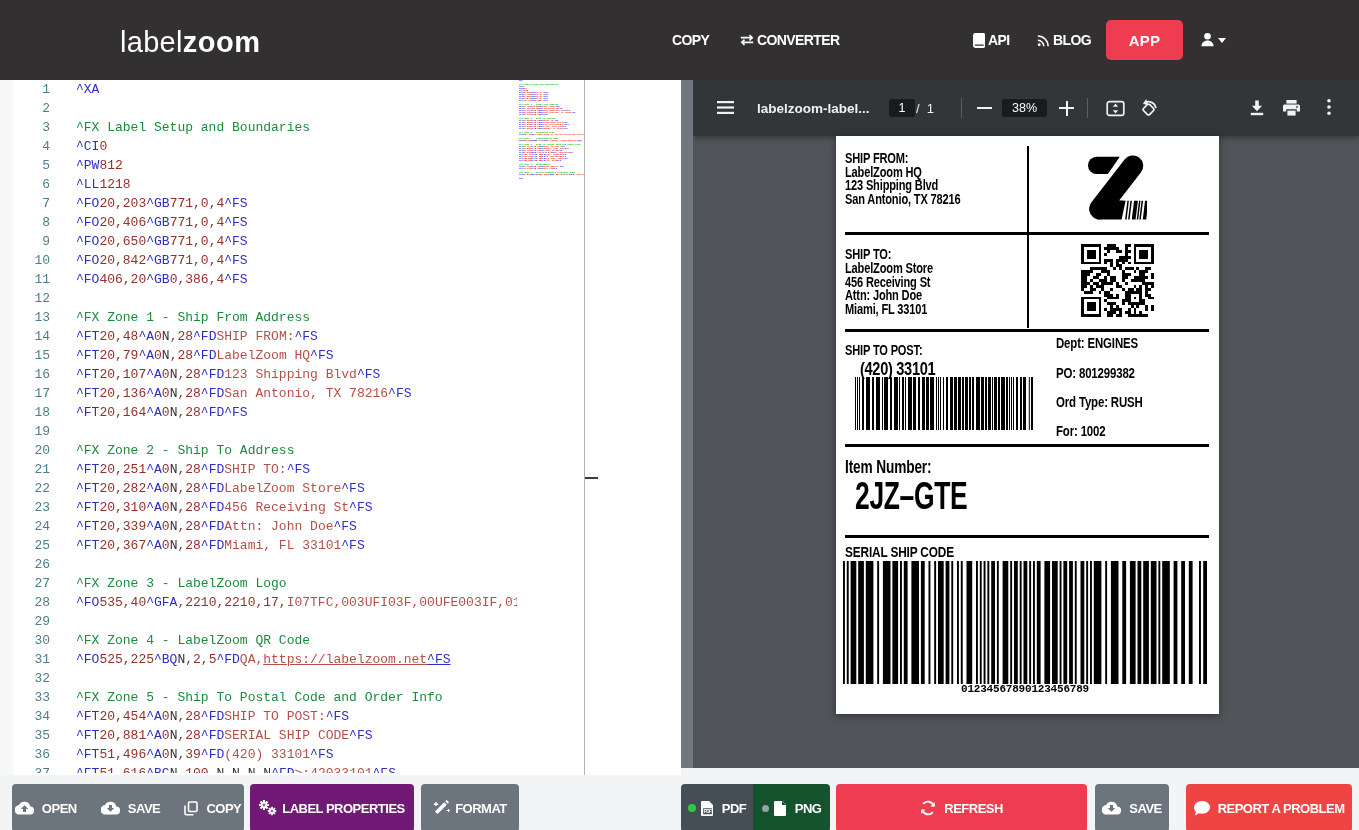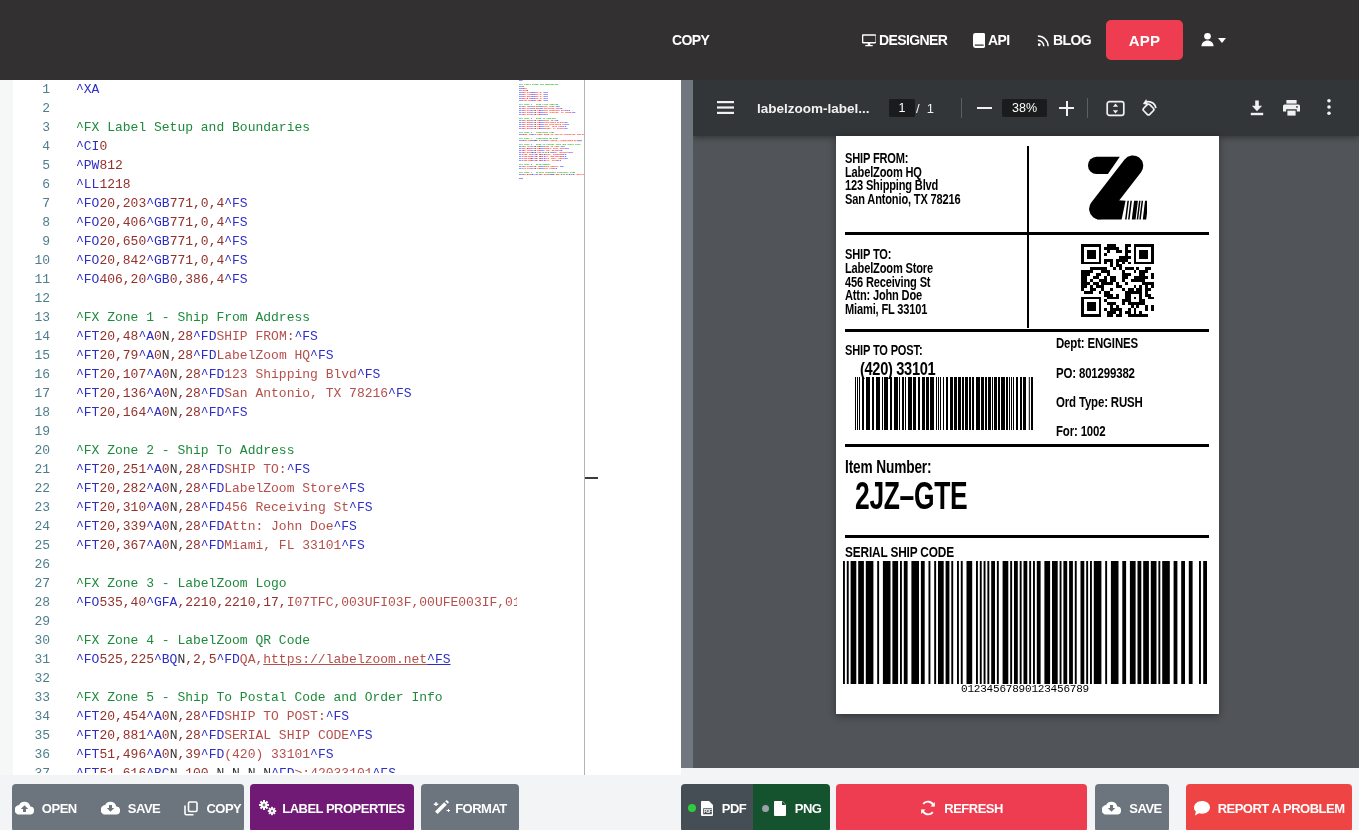--- a/index.html
+++ b/index.html
@@ -33,24 +33,26 @@
 #page{position:absolute;left:143px;top:56px;width:383px;height:578px;background:#fff;box-shadow:0 2px 8px rgba(0,0,0,0.4)}
 .hl{position:absolute;width:363.6px;height:3px;background:#000}
 .vl{position:absolute;width:2.6px;background:#000}
 
 .btn{position:absolute;top:784px;height:48px;border-radius:4px;color:#fff;font-weight:700;font-size:13px;letter-spacing:-0.5px;display:flex;align-items:center;justify-content:center;white-space:nowrap}
 .btn svg{margin-right:5px}
 </style></head>
 <body>
 
 <div id="nav">
+<div id="logo">label<b>zoom</b></div>
 <div class="navlink" style="left:672px">COPY</div>
-<div class="navlink" style="left:862px"><svg width="14" height="13" viewBox="0 0 17 15" fill="#fff">
-        <path d="M1 0h15a1 1 0 0 1 1 1v9a1 1 0 0 1-1 1H10v2h3v1.5H4V13h3v-2H1a1 1 0 0 1-1-1V1a1 1 0 0 1 1-1zm0.6 1.6v7.8h14.8V1.6z"></path>
-      </svg>DESIGNER</div>
+<div class="navlink" style="left:740px"><svg width="14" height="12" viewBox="0 0 17 14" fill="none" stroke="#fff" stroke-width="2">
+        <path d="M1 4.2h13.5M11.5 1l3.3 3.2-3.3 3.2"></path>
+        <path d="M16 9.8H2.5M5.5 6.6L2.2 9.8l3.3 3.2"></path>
+      </svg>CONVERTER</div>
 <div class="navlink" style="left:973px"><svg width="12" height="15" viewBox="0 0 13 16" fill="#fff">
         <path d="M2.5 0h9A1.5 1.5 0 0 1 13 1.5v13A1.5 1.5 0 0 1 11.5 16h-9A2.5 2.5 0 0 1 0 13.5v-11A2.5 2.5 0 0 1 2.5 0zm1 3h6v1.3h-6zm0 2.6h6v1.3h-6zM2 12.2v1.6h9.5v-1.6z"></path>
       </svg>API</div>
 <div class="navlink" style="left:1037px"><svg width="13" height="13" viewBox="0 0 15 15" fill="none" stroke="#fff" stroke-width="1.7">
         <path d="M1.2 13.8 A 12.6 12.6 0 0 1 13.8 1.2" fill="none" stroke="none"></path>
         <circle cx="2.6" cy="12.4" r="1.6" fill="#fff" stroke="none"></circle>
         <path d="M1 7.2a6.8 6.8 0 0 1 6.8 6.8"></path>
         <path d="M1 2.2a11.8 11.8 0 0 1 11.8 11.8"></path>
       </svg>BLOG</div>
 <div id="appbtn">APP</div>
@@ -145,21 +147,21 @@
 <div style="position:absolute;left:9px;top:167.5px;font-family:'Liberation Sans',sans-serif;font-weight:700;font-size:14px;line-height:10.2px;letter-spacing:-0.2px;white-space:nowrap;transform:scaleX(0.79);transform-origin:0 50%;">Miami, FL 33101</div>
 <div style="position:absolute;left:9px;top:208.7px;font-family:'Liberation Sans',sans-serif;font-weight:700;font-size:14px;line-height:10.2px;letter-spacing:-0.2px;white-space:nowrap;transform:scaleX(0.79);transform-origin:0 50%;">SHIP TO POST:</div>
 <div style="position:absolute;left:24px;top:225.8px;font-family:'Liberation Sans',sans-serif;font-weight:700;font-size:18.5px;line-height:13.5px;letter-spacing:-0.4px;white-space:nowrap;transform:scaleX(0.79);transform-origin:0 50%;">(420) 33101</div>
 <div style="position:absolute;left:220px;top:202.4px;font-family:'Liberation Sans',sans-serif;font-weight:700;font-size:14.5px;line-height:10.6px;letter-spacing:-0.2px;white-space:nowrap;transform:scaleX(0.79);transform-origin:0 50%;">Dept: ENGINES</div>
 <div style="position:absolute;left:220px;top:231.9px;font-family:'Liberation Sans',sans-serif;font-weight:700;font-size:14.5px;line-height:10.6px;letter-spacing:-0.2px;white-space:nowrap;transform:scaleX(0.79);transform-origin:0 50%;">PO: 801299382</div>
 <div style="position:absolute;left:220px;top:260.9px;font-family:'Liberation Sans',sans-serif;font-weight:700;font-size:14.5px;line-height:10.6px;letter-spacing:-0.2px;white-space:nowrap;transform:scaleX(0.79);transform-origin:0 50%;">Ord Type: RUSH</div>
 <div style="position:absolute;left:220px;top:289.9px;font-family:'Liberation Sans',sans-serif;font-weight:700;font-size:14.5px;line-height:10.6px;letter-spacing:-0.2px;white-space:nowrap;transform:scaleX(0.79);transform-origin:0 50%;">For: 1002</div>
 <div style="position:absolute;left:9px;top:324.1px;font-family:'Liberation Sans',sans-serif;font-weight:700;font-size:19px;line-height:13.9px;letter-spacing:-0.2px;white-space:nowrap;transform:scaleX(0.72);transform-origin:0 50%;">Item Number:</div>
 <div style="position:absolute;left:19px;top:345.2px;font-family:'Liberation Sans',sans-serif;font-weight:700;font-size:39.5px;line-height:28.8px;letter-spacing:-0.5px;white-space:nowrap;transform:scaleX(0.67);transform-origin:0 50%;">2JZ–GTE</div>
 <div style="position:absolute;left:9px;top:410.1px;font-family:'Liberation Sans',sans-serif;font-weight:700;font-size:15.2px;line-height:11.1px;letter-spacing:-0.2px;white-space:nowrap;transform:scaleX(0.78);transform-origin:0 50%;">SERIAL SHIP CODE</div>
-<div style="position:absolute;left:125px;top:549.0px;font-family:'Liberation Mono',monospace;font-weight:400;font-size:11px;line-height:8.0px;letter-spacing:-0.2px;white-space:nowrap;">01234567890123456789</div>
+<div style="position:absolute;left:125px;top:549.0px;font-family:'Liberation Mono',monospace;font-weight:700;font-size:11px;line-height:8.0px;letter-spacing:-0.2px;white-space:nowrap;">01234567890123456789</div>
 <svg style="position:absolute;left:19px;top:240.5px" width="178" height="53">
         <g fill="#000">
           <rect x="0.00" y="0" width="1.00" height="53"></rect>
           <rect x="2.00" y="0" width="1.00" height="53"></rect>
           <rect x="4.00" y="0" width="1.00" height="53"></rect>
           <rect x="7.00" y="0" width="2.00" height="53"></rect>
           <rect x="11.00" y="0" width="4.00" height="53"></rect>
           <rect x="17.00" y="0" width="2.00" height="53"></rect>
           <rect x="21.00" y="0" width="4.00" height="53"></rect>
           <rect x="27.00" y="0" width="1.00" height="53"></rect>

